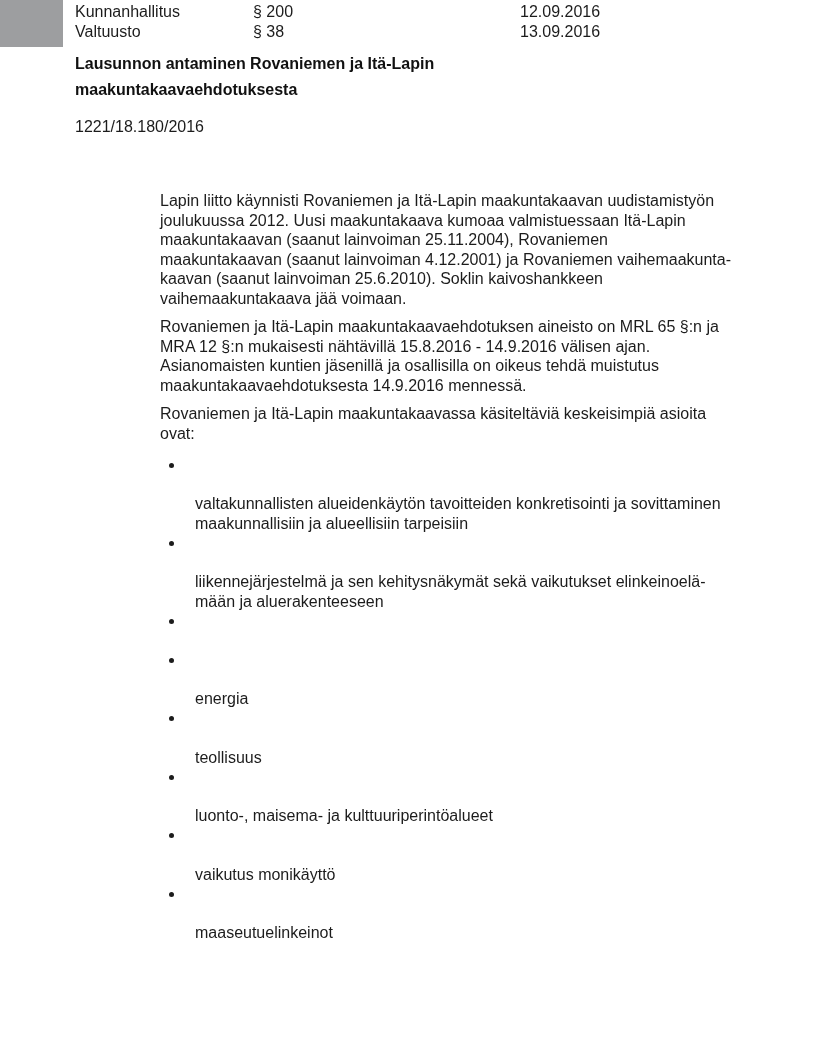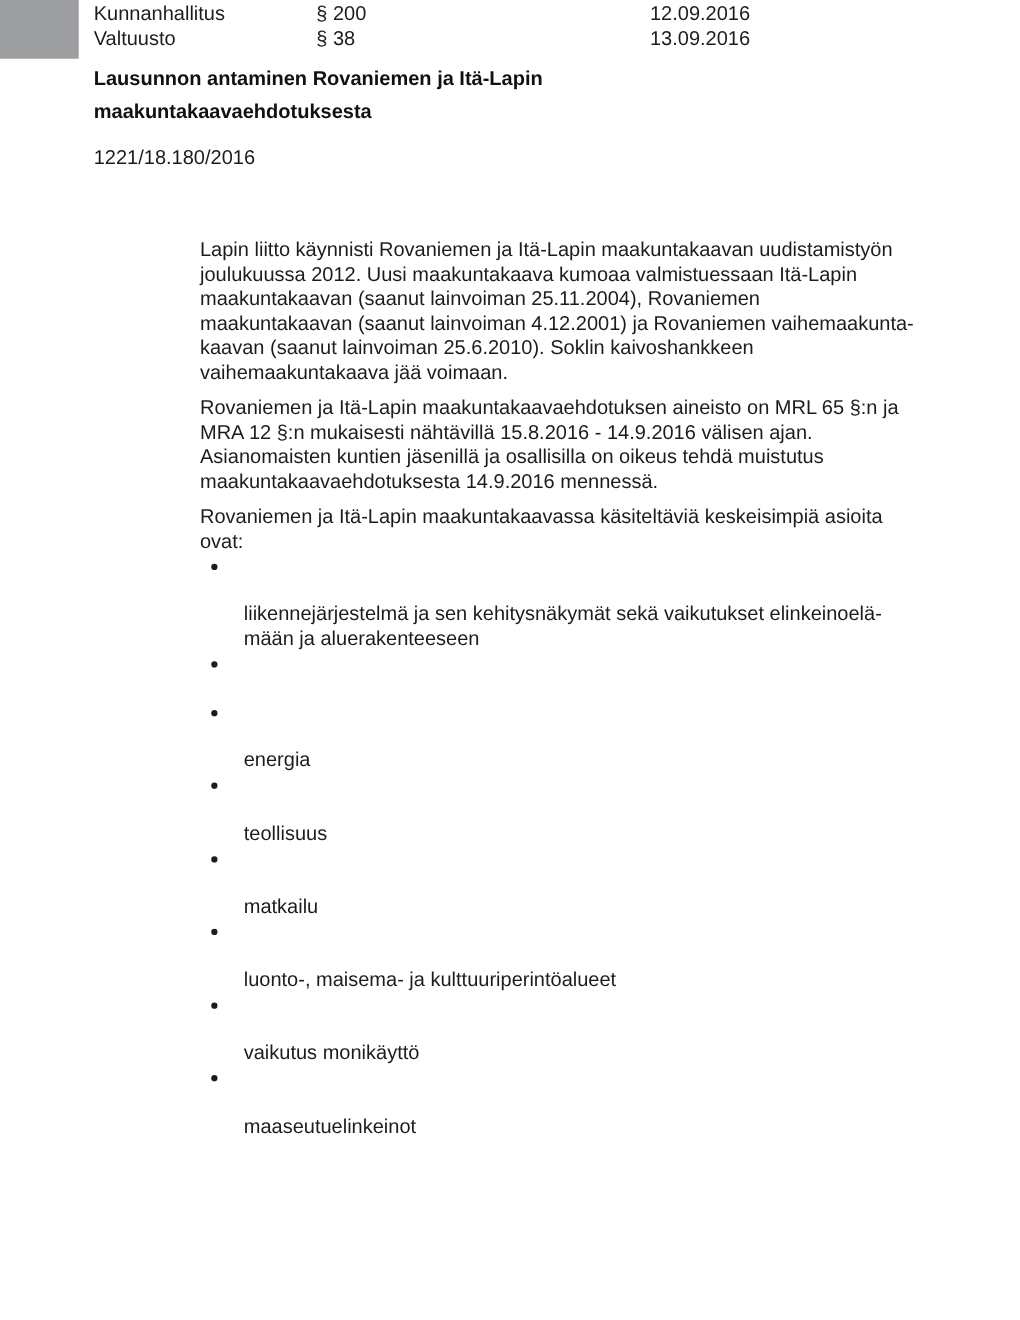--- a/index.html
+++ b/index.html
@@ -51,21 +51,21 @@
   }
   .doc-body {
     position: absolute;
     left: 160px; top: 191px;
     width: 632px;
   }
   .para {
     margin: 0 0 9px 0;
     white-space: pre-line;
   }
-  .para.no-gap { margin-bottom: 0; }
+  .para.no-gap { margin-bottom: 12px; }
   .bullet-list {
     list-style: none;
     margin: 0 0 9px 0;
     padding: 0;
   }
   .bullet {
     position: relative;
     padding-left: 35px;
     white-space: pre-line;
   }
@@ -112,20 +112,25 @@
 vaihemaakuntakaava jää voimaan.</p>
     <p class="para">Rovaniemen ja Itä-Lapin maakuntakaavaehdotuksen aineisto on MRL 65 §:n ja
 MRA 12 §:n mukaisesti nähtävillä 15.8.2016 - 14.9.2016 välisen ajan.
 Asianomaisten kuntien jäsenillä ja osallisilla on oikeus tehdä muistutus
 maakuntakaavaehdotuksesta 14.9.2016 mennessä.</p>
     <p class="para no-gap">Rovaniemen ja Itä-Lapin maakuntakaavassa käsiteltäviä keskeisimpiä asioita
 ovat:</p>
 
     <ul class="bullet-list">
 
+        <li class="bullet">
+          <span class="dot"></span>
+          <span class="bullet-text">valtakunnallisten alueidenkäytön tavoitteiden konkretisointi ja sovittaminen
+maakunnallisiin ja alueellisiin tarpeisiin</span>
+        </li>
 
         <li class="bullet">
           <span class="dot"></span>
           <span class="bullet-text">liikennejärjestelmä ja sen kehitysnäkymät sekä vaikutukset elinkeinoelä-
 mään ja aluerakenteeseen</span>
         </li>
 
         <li class="bullet">
           <span class="dot"></span>
         </li>
@@ -133,24 +138,20 @@
         <li class="bullet">
           <span class="dot"></span>
           <span class="bullet-text">energia</span>
         </li>
 
         <li class="bullet">
           <span class="dot"></span>
           <span class="bullet-text">teollisuus</span>
         </li>
 
-        <li class="bullet">
-          <span class="dot"></span>
-          <span class="bullet-text">matkailu</span>
-        </li>
 
 
         <li class="bullet">
           <span class="dot"></span>
           <span class="bullet-text">luonto-, maisema- ja kulttuuriperintöalueet</span>
         </li>
 
         <li class="bullet">
           <span class="dot"></span>
           <span class="bullet-text">vaikutus monikäyttö</span>

